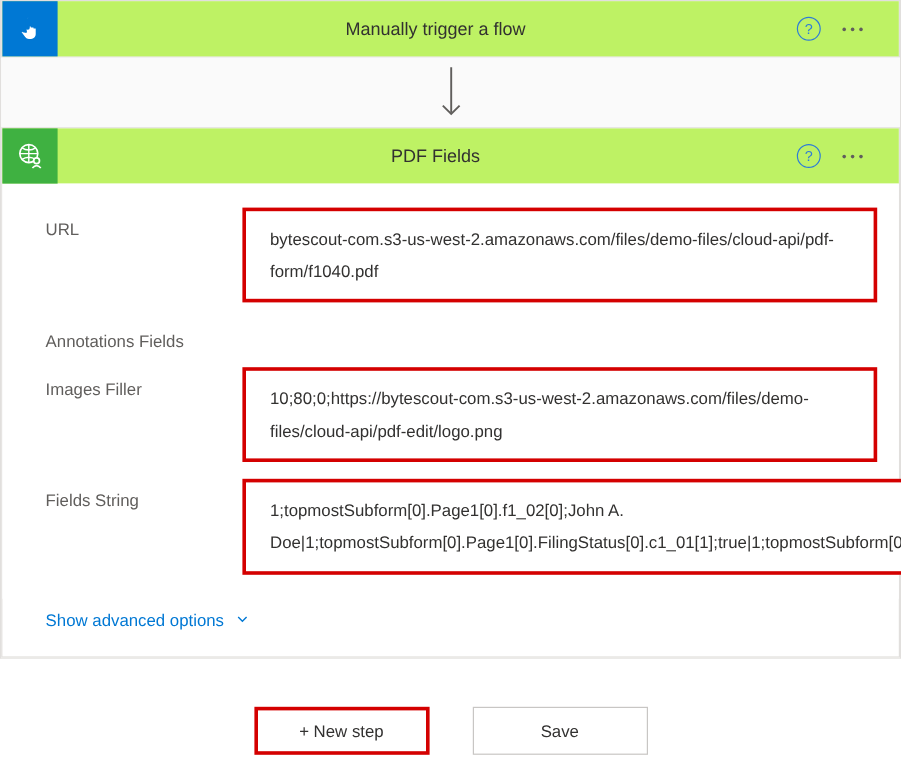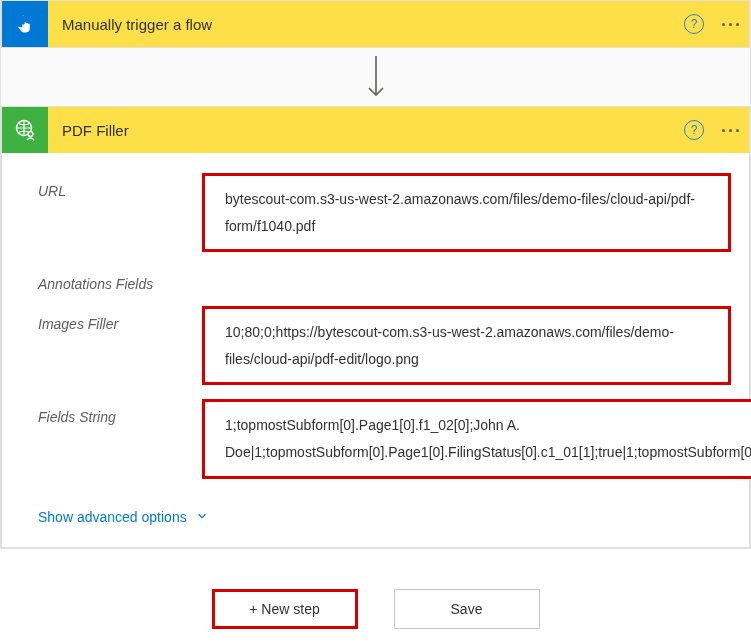--- a/index.html
+++ b/index.html
@@ -16,23 +16,24 @@
     background: #fafafa;
   }
   .step-card {
     background: #ffffff;
     border: 1px solid #e1dfdd;
     margin: 0;
   }
   .step-header {
     display: flex;
     align-items: center;
-    background: #fde047;
+    background: #bef264;
     height: 46px;
-    padding-right: 0;
+    padding-right: 20px;
+    text-align: center;
   }
   .step-icon {
     width: 46px;
     height: 46px;
     display: flex;
     align-items: center;
     justify-content: center;
     color: #ffffff;
   }
   .trigger-icon { background: #0078d4; }
@@ -83,21 +84,20 @@
     display: flex;
     align-items: flex-start;
     margin-bottom: 14px;
   }
   .field-label {
     width: 164px;
     flex-shrink: 0;
     font-size: 14px;
     color: #605e5c;
     padding-top: 10px;
-    font-style: italic;
   }
   .field-value-box {
     flex: 1;
     border: 3px solid #d40000;
     background: #ffffff;
     padding: 10px 20px;
     font-size: 14px;
     color: #323130;
     line-height: 1.9;
     word-wrap: break-word;
@@ -167,21 +167,21 @@
   <div class="step-card">
     <div class="step-header">
       <div class="step-icon pdf-icon">
         <svg width="24" height="24" viewBox="0 0 24 24">
           <circle cx="11" cy="10" r="7.5" fill="none" stroke="#ffffff" stroke-width="1.4"></circle>
           <path d="M3.5 10 h15 M11 2.5 v15 M5 5 q6 4 12 0 M5 15 q6 -4 12 0" fill="none" stroke="#ffffff" stroke-width="1.2"></path>
           <circle cx="17.5" cy="16" r="2.4" fill="#3fb141" stroke="#ffffff" stroke-width="1.4"></circle>
           <path d="M14 22 q3.5 -4 7 0" fill="#3fb141" stroke="#ffffff" stroke-width="1.4"></path>
         </svg>
       </div>
-      <div class="step-title">PDF Filler</div>
+      <div class="step-title">PDF Fields</div>
       <div class="help-circle">?</div>
       <div class="more-dots">
           <span></span>
           <span></span>
           <span></span>
         </div>
     </div>
 
     <div class="step-body">
 

